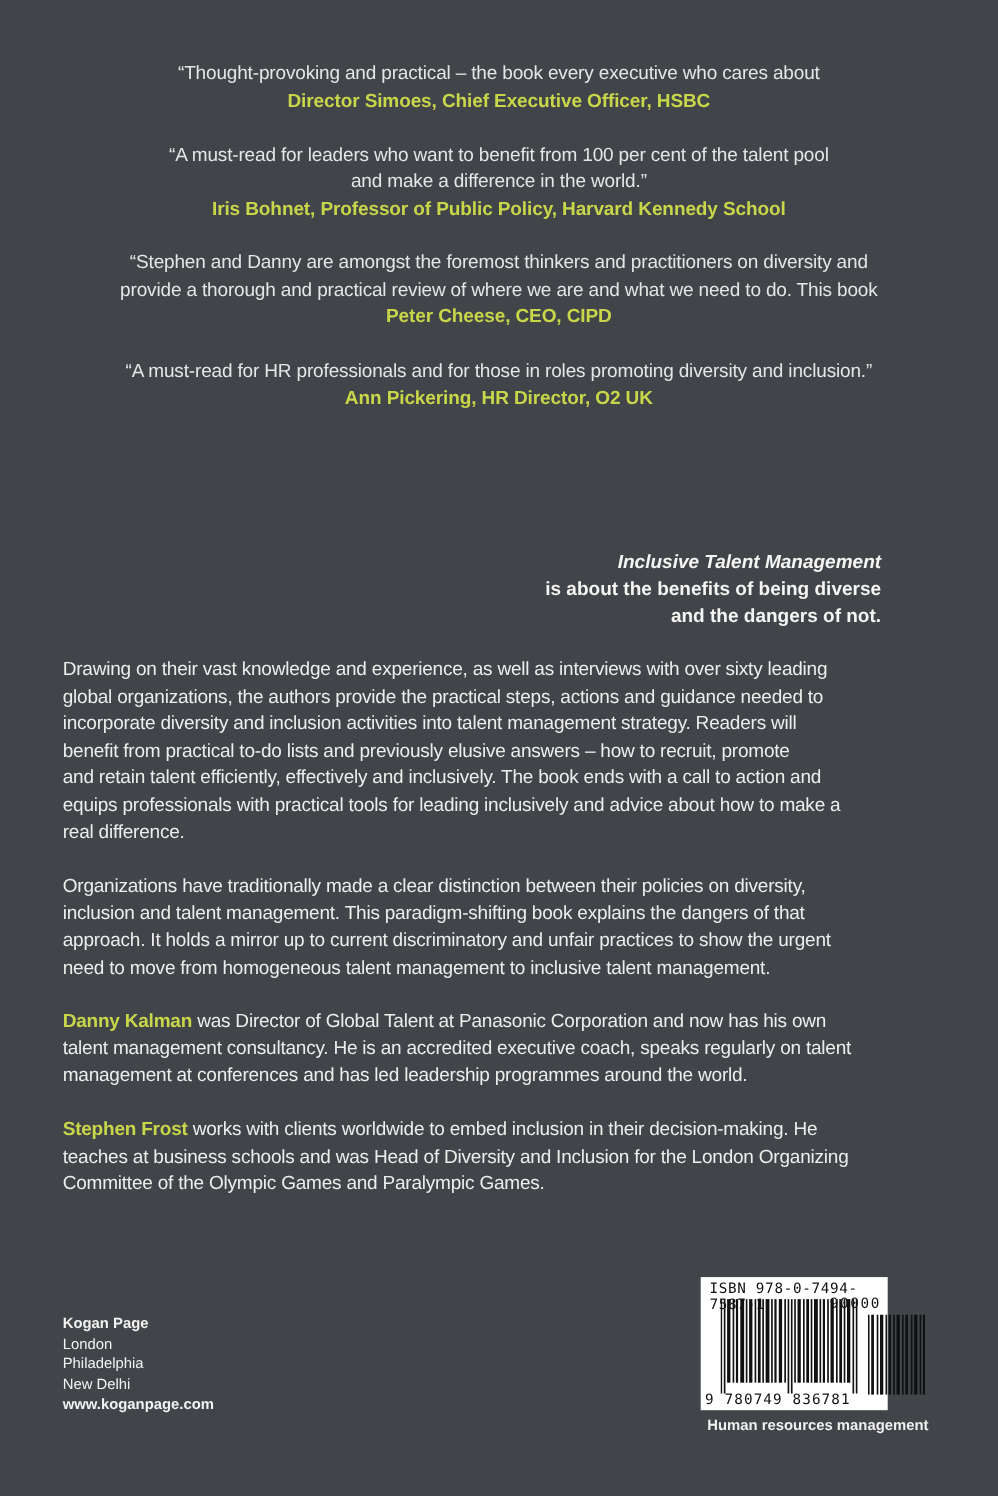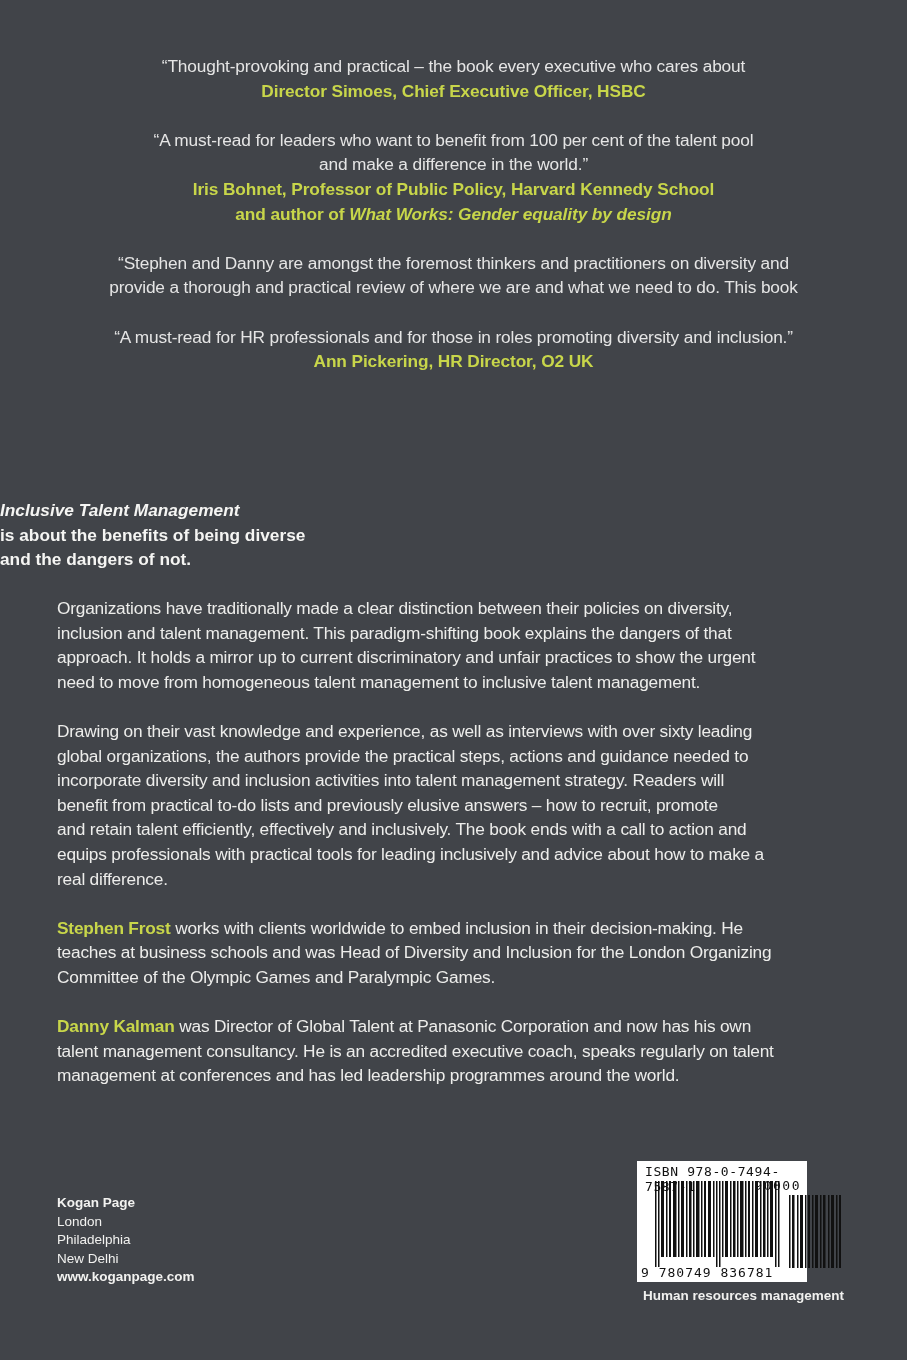--- a/index.html
+++ b/index.html
@@ -30,21 +30,21 @@
     font-weight: bold;
     color: #c8d64a;
     letter-spacing: -0.1px;
   }
   .attrib i { font-style: italic; }
   .qblock { margin-bottom: 24.6px; }
 
   .tagline {
     position: absolute;
     left: 0; top: 498px; width: 801px;
-    text-align: left;
+    text-align: right;
     font-weight: bold;
     font-size: 17.3px;
     line-height: 24.6px;
     color: #f5f5f3;
   }
   .tagline .title-it { font-style: italic; }
 
   .body-text {
     position: absolute;
     left: 57px; top: 596px; width: 800px;
@@ -119,63 +119,63 @@
 
 <section class="quotes">
   <div class="qblock">
     <div class="quote">“Thought-provoking and practical – the book every executive who cares about</div>
     <div class="attrib">Director Simoes, Chief Executive Officer, HSBC</div>
   </div>
   <div class="qblock">
     <div class="quote">“A must-read for leaders who want to benefit from 100 per cent of the talent pool</div>
     <div class="quote">and make a difference in the world.”</div>
     <div class="attrib">Iris Bohnet, Professor of Public Policy, Harvard Kennedy School</div>
-    <div class="attrib"><span>and author of </span><i>What Works: Gender equality by design</i></div>
   </div>
   <div class="qblock">
     <div class="quote">“Stephen and Danny are amongst the foremost thinkers and practitioners on diversity and</div>
     <div class="quote">provide a thorough and practical review of where we are and what we need to do. This book</div>
+    <div class="attrib">Peter Cheese, CEO, CIPD</div>
   </div>
   <div class="qblock">
     <div class="quote">“A must-read for HR professionals and for those in roles promoting diversity and inclusion.”</div>
     <div class="attrib">Ann Pickering, HR Director, O2 UK</div>
   </div>
 </section>
 
 <section class="tagline">
   <div class="title-it">Inclusive Talent Management</div>
   <div>is about the benefits of being diverse</div>
   <div>and the dangers of not.</div>
 </section>
 
 <section class="body-text">
-  <div class="para">
-    <div>Organizations have traditionally made a clear distinction between their policies on diversity,</div>
-    <div>inclusion and talent management. This paradigm-shifting book explains the dangers of that</div>
-    <div>approach. It holds a mirror up to current discriminatory and unfair practices to show the urgent</div>
-    <div>need to move from homogeneous talent management to inclusive talent management.</div>
-  </div>
   <div class="para">
     <div>Drawing on their vast knowledge and experience, as well as interviews with over sixty leading</div>
     <div>global organizations, the authors provide the practical steps, actions and guidance needed to</div>
     <div>incorporate diversity and inclusion activities into talent management strategy. Readers will</div>
     <div>benefit from practical to-do lists and previously elusive answers – how to recruit, promote</div>
     <div>and retain talent efficiently, effectively and inclusively. The book ends with a call to action and</div>
     <div>equips professionals with practical tools for leading inclusively and advice about how to make a</div>
     <div>real difference.</div>
   </div>
   <div class="para">
+    <div>Organizations have traditionally made a clear distinction between their policies on diversity,</div>
+    <div>inclusion and talent management. This paradigm-shifting book explains the dangers of that</div>
+    <div>approach. It holds a mirror up to current discriminatory and unfair practices to show the urgent</div>
+    <div>need to move from homogeneous talent management to inclusive talent management.</div>
+  </div>
+  <div class="para">
+    <div><span class="hl">Danny Kalman</span><span> was Director of Global Talent at Panasonic Corporation and now has his own</span></div>
+    <div>talent management consultancy. He is an accredited executive coach, speaks regularly on talent</div>
+    <div>management at conferences and has led leadership programmes around the world.</div>
+  </div>
+  <div class="para">
     <div><span class="hl">Stephen Frost</span><span> works with clients worldwide to embed inclusion in their decision-making. He</span></div>
     <div>teaches at business schools and was Head of Diversity and Inclusion for the London Organizing</div>
     <div>Committee of the Olympic Games and Paralympic Games.</div>
-  </div>
-  <div class="para">
-    <div><span class="hl">Danny Kalman</span><span> was Director of Global Talent at Panasonic Corporation and now has his own</span></div>
-    <div>talent management consultancy. He is an accredited executive coach, speaks regularly on talent</div>
-    <div>management at conferences and has led leadership programmes around the world.</div>
   </div>
 </section>
 
 <section class="publisher">
   <div class="bold">Kogan Page</div>
   <div>London</div>
   <div>Philadelphia</div>
   <div>New Delhi</div>
   <div class="bold">www.koganpage.com</div>
 </section>

